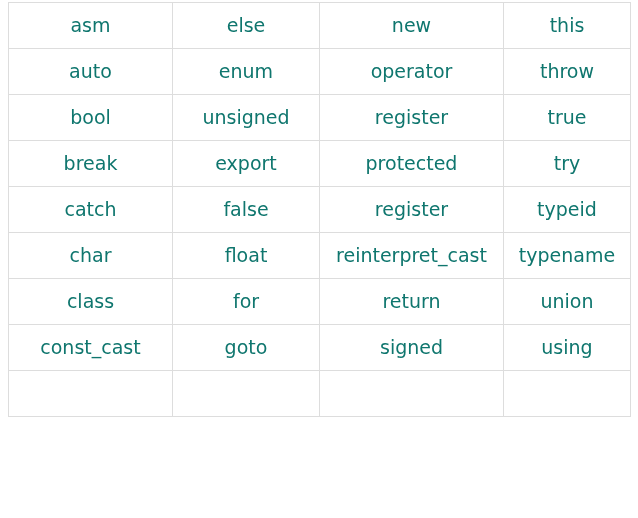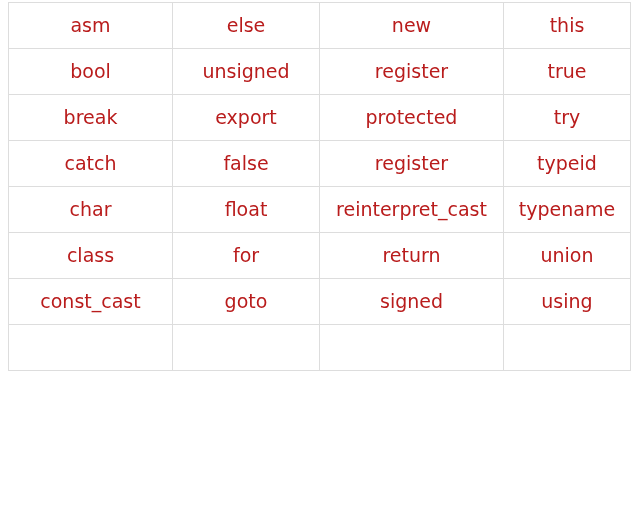--- a/index.html
+++ b/index.html
@@ -23,21 +23,21 @@
     table-layout: fixed;
   }
   table.keywords td {
     border: 1px solid #dddddd;
     height: 45px;
     padding: 0 4px;
     text-align: center;
     vertical-align: middle;
     font-size: 19px;
     line-height: 1;
-    color: #b91c1c;
+    color: #0f766e;
     white-space: nowrap;
     overflow: hidden;
     background: #ffffff;
     margin-left: 16px;
   }
 </style>
 </head>
 <body>
 
 <table class="keywords">
@@ -46,20 +46,26 @@
       <col style="width: 147px;">
       <col style="width: 184px;">
       <col style="width: 127px;">
     </colgroup>
   <tbody>
       <tr>
         <td>asm</td>
         <td>else</td>
         <td>new</td>
         <td>this</td>
+      </tr>
+      <tr>
+        <td>auto</td>
+        <td>enum</td>
+        <td>operator</td>
+        <td>throw</td>
       </tr>
       <tr>
         <td>bool</td>
         <td>unsigned</td>
         <td>register</td>
         <td>true</td>
       </tr>
       <tr>
         <td>break</td>
         <td>export</td>

